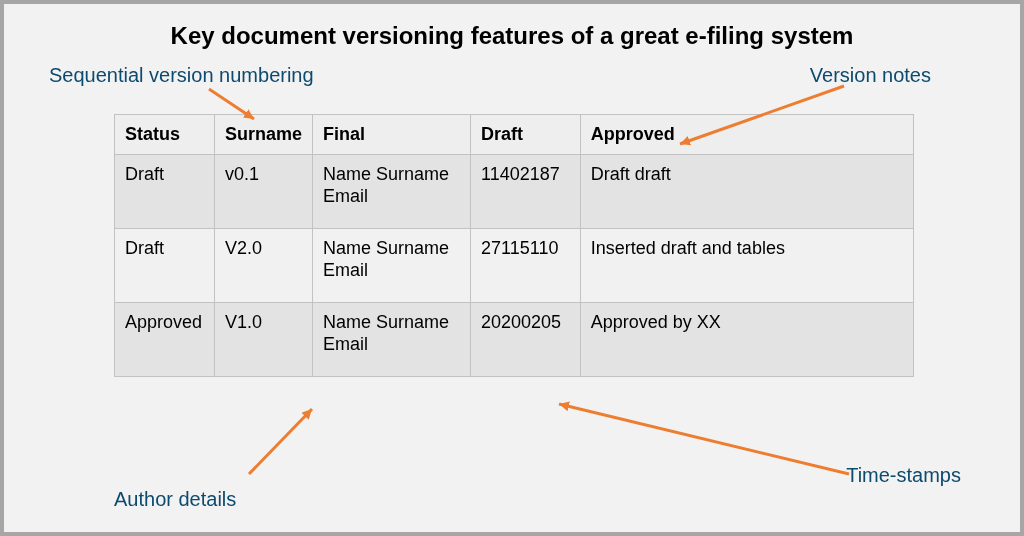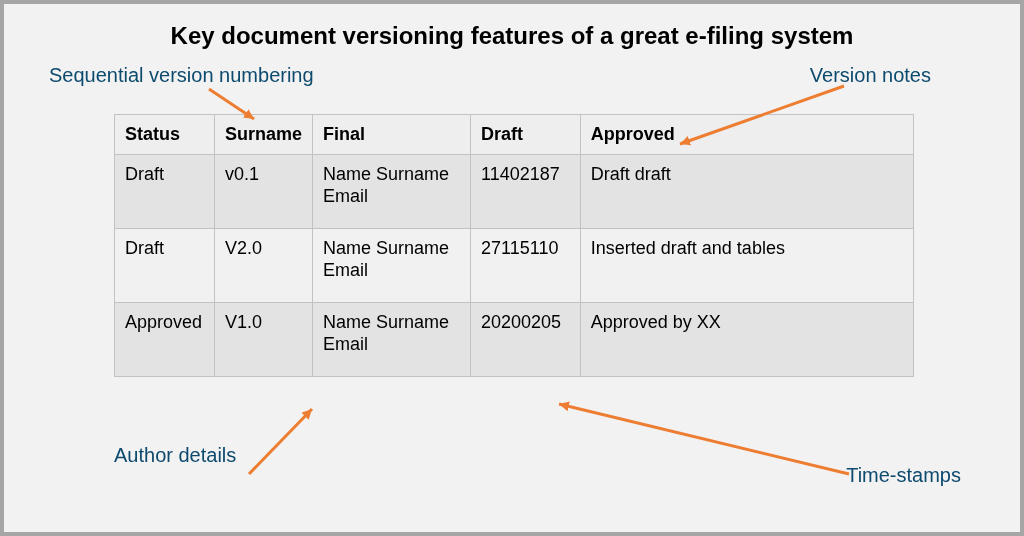--- a/index.html
+++ b/index.html
@@ -61,21 +61,21 @@
     pointer-events:none;
   }
 </style>
 </head>
 <body>
 
 <div class="title">Key document versioning features of a great e-filing system</div>
 
 <div class="callout" style="left:45px;top:60px;">Sequential version numbering</div>
 <div class="callout" style="right:89px;top:60px;">Version notes</div>
-<div class="callout" style="left:110px;top:440px;">Author details</div>
+<div class="callout" style="left:110px;top:484px;">Author details</div>
 <div class="callout" style="right:59px;top:460px;">Time-stamps</div>
 
 <div class="table-wrap">
   <table>
     <colgroup>
       <col class="c-status">
         <col class="c-version">
         <col class="c-author">
         <col class="c-date">
         <col class="c-changes">

